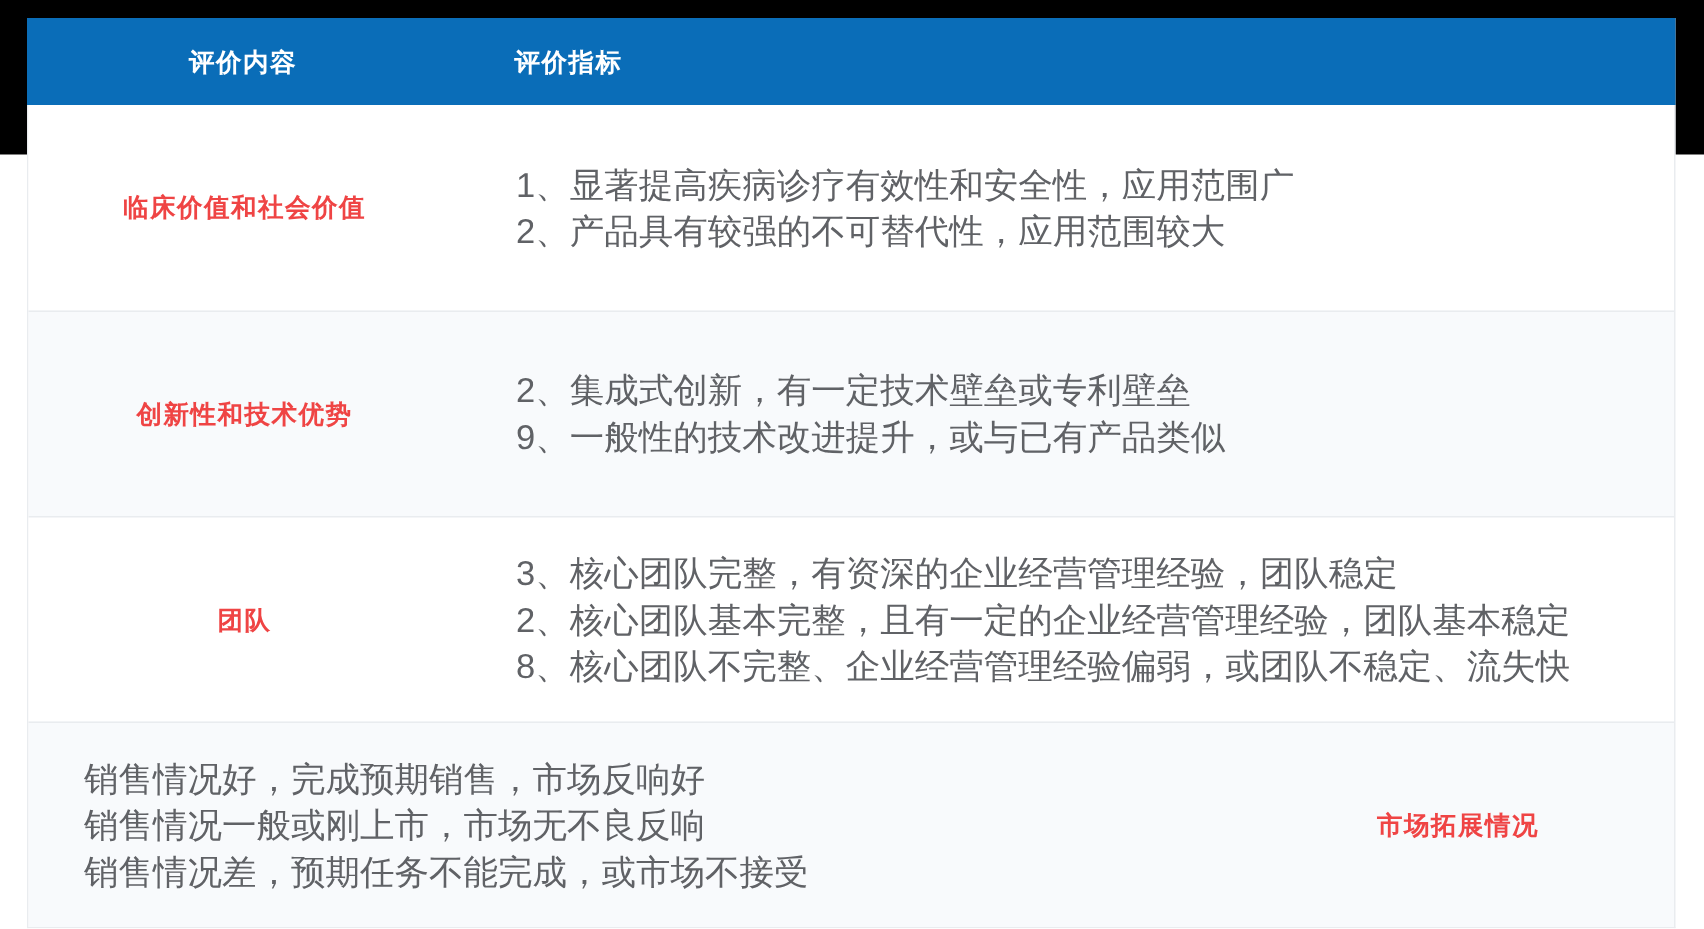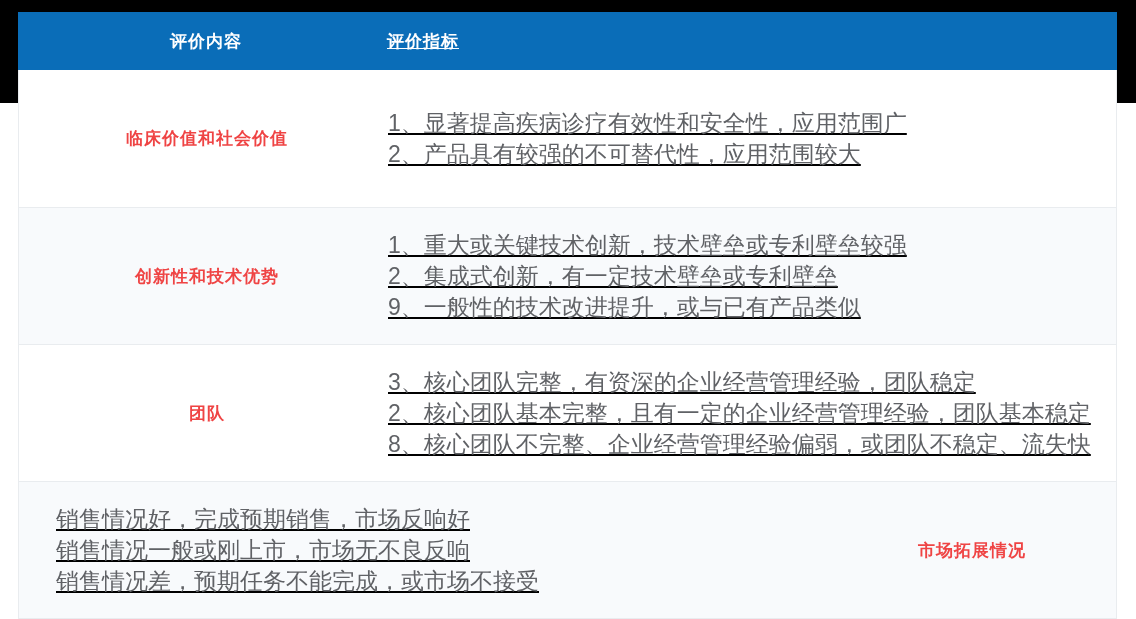--- a/index.html
+++ b/index.html
@@ -49,27 +49,25 @@
     display: flex;
     align-items: center;
     font-size: 17px;
     font-weight: bold;
     letter-spacing: 1px;
   }
   .col1 {
     width: 288px;
     flex: 0 0 288px;
     justify-content: center;
-    padding-left: 44px;
   }
   .col2 {
     flex: 1 1 auto;
     padding-left: 37px;
     box-sizing: border-box;
-    text-decoration: underline;
   }
   .tbody {
     border-left: 1px solid #e9ecef;
     border-right: 1px solid #e9ecef;
     border-bottom: 1px solid #e9ecef;
     box-sizing: border-box;
   }
   .tr {
     display: flex;
     height: 137px;
@@ -124,21 +122,20 @@
         <div class="td col1">临床价值和社会价值</div>
         <div class="td col2">
           <div class="indicator-line">1、显著提高疾病诊疗有效性和安全性，应用范围广</div>
           <div class="indicator-line">2、产品具有较强的不可替代性，应用范围较大</div>
         </div>
       </div>
 
       <div class="tr stripe">
         <div class="td col1">创新性和技术优势</div>
         <div class="td col2">
-          <div class="indicator-line">1、重大或关键技术创新，技术壁垒或专利壁垒较强</div>
           <div class="indicator-line">2、集成式创新，有一定技术壁垒或专利壁垒</div>
           <div class="indicator-line">9、一般性的技术改进提升，或与已有产品类似</div>
         </div>
       </div>
 
       <div class="tr">
         <div class="td col1">团队</div>
         <div class="td col2">
           <div class="indicator-line">3、核心团队完整，有资深的企业经营管理经验，团队稳定</div>
           <div class="indicator-line">2、核心团队基本完整，且有一定的企业经营管理经验，团队基本稳定</div>

